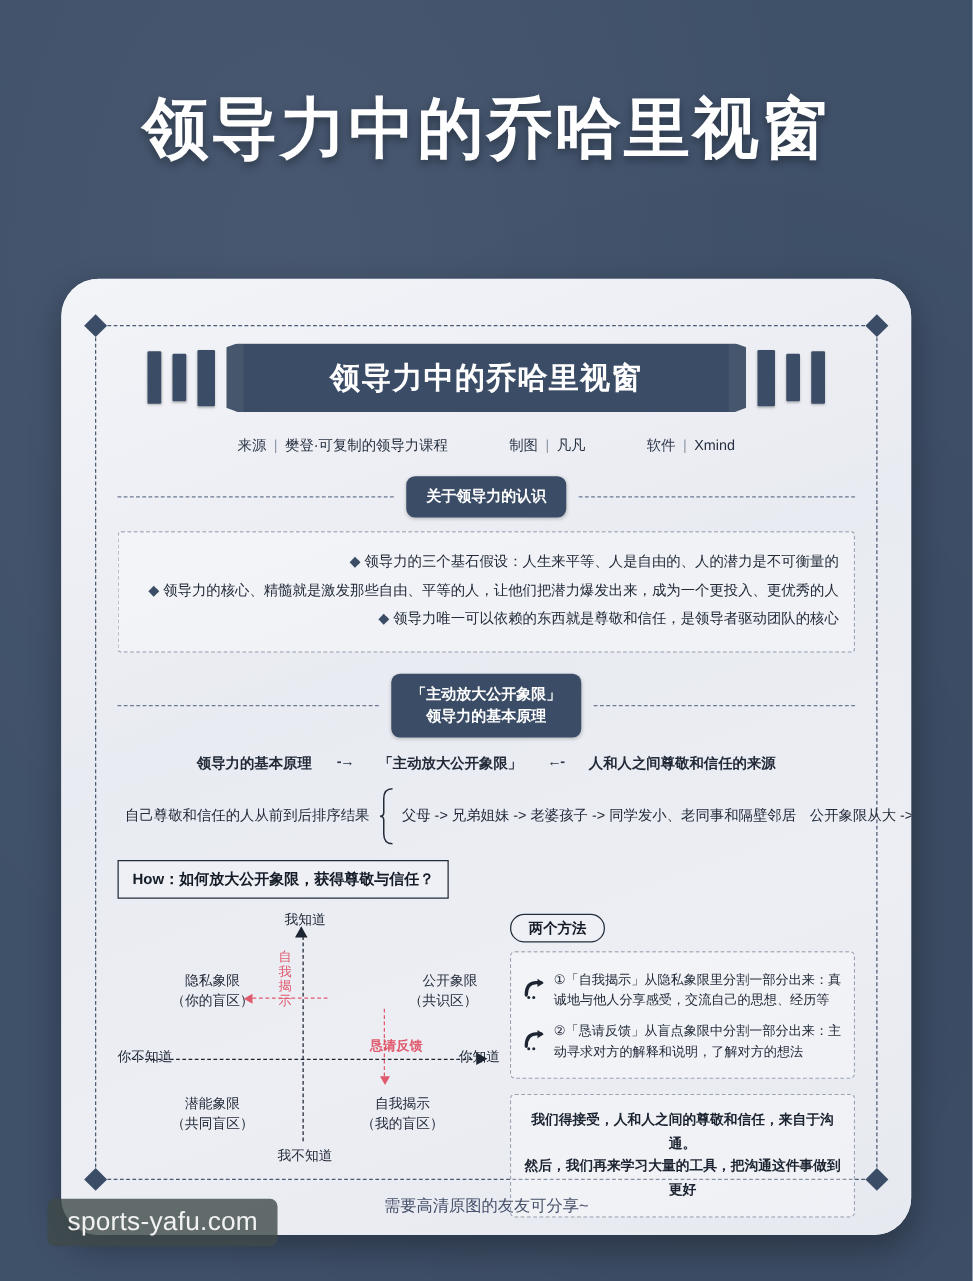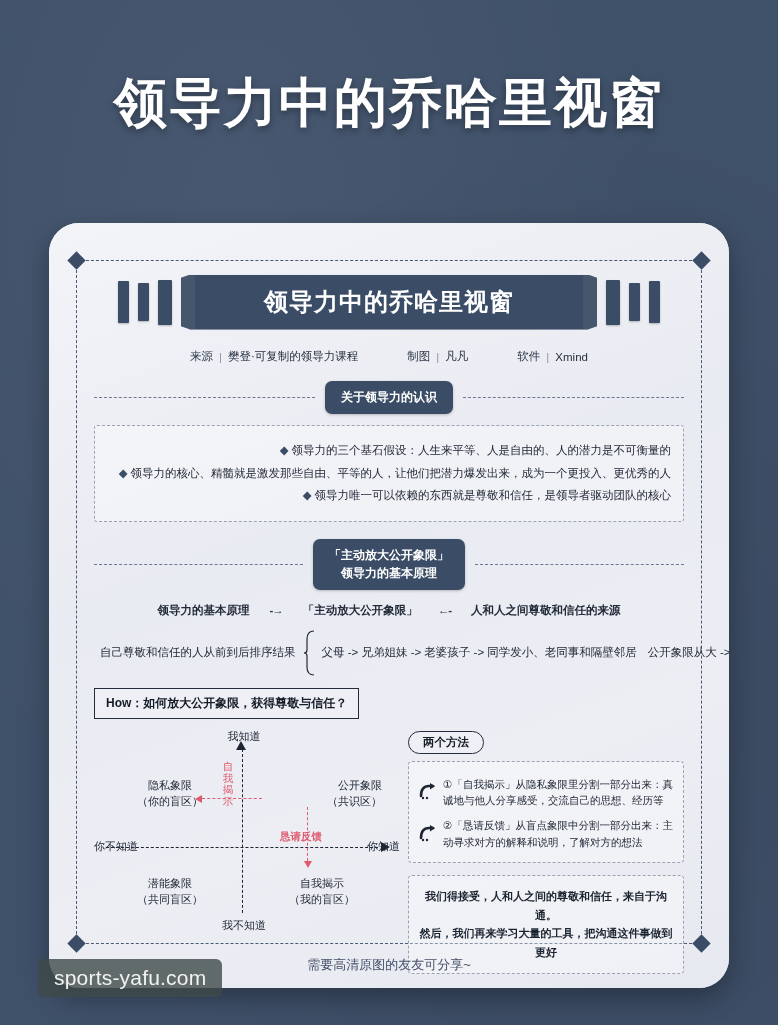--- a/index.html
+++ b/index.html
@@ -126,21 +126,21 @@
   .jo-bottom{left:50%;transform:translateX(-50%);bottom:-3px;}
   .jo-left{left:0;top:108px;}
   .jo-right{right:-6px;top:108px;}
   .q-tl{left:16px;top:47px;width:120px;}
   .q-tr{left:168px;top:47px;width:120px;text-align:right;}
   .q-bl{left:16px;top:145px;width:120px;}
   .q-br{left:168px;top:145px;width:120px;}
   .red{color:#e05a6e;}
   .jo-red-v{position:absolute;left:128px;top:30px;font-size:10.5px;
     line-height:1.12;text-align:center;width:12px;}
-  .jo-red-fb{position:absolute;left:186px;top:99px;font-size:10.5px;font-weight:bold;}
+  .jo-red-fb{position:absolute;left:202px;top:99px;font-size:10.5px;font-weight:bold;}
   .dash-red-h{position:absolute;left:108px;top:67px;width:60px;height:0;
     border-top:1.4px dashed #e05a6e;}
   .dash-red-h .tip{position:absolute;left:-7px;top:-4px;width:0;height:0;
     border-top:4px solid transparent;border-bottom:4px solid transparent;
     border-right:7px solid #e05a6e;}
   .dash-red-v{position:absolute;left:213px;top:76px;height:54px;width:0;
     border-left:1.4px dashed #e05a6e;}
   .dash-red-v .tip{position:absolute;left:-4.5px;bottom:-7px;width:0;height:0;
     border-left:4px solid transparent;border-right:4px solid transparent;
     border-top:7px solid #e05a6e;}

